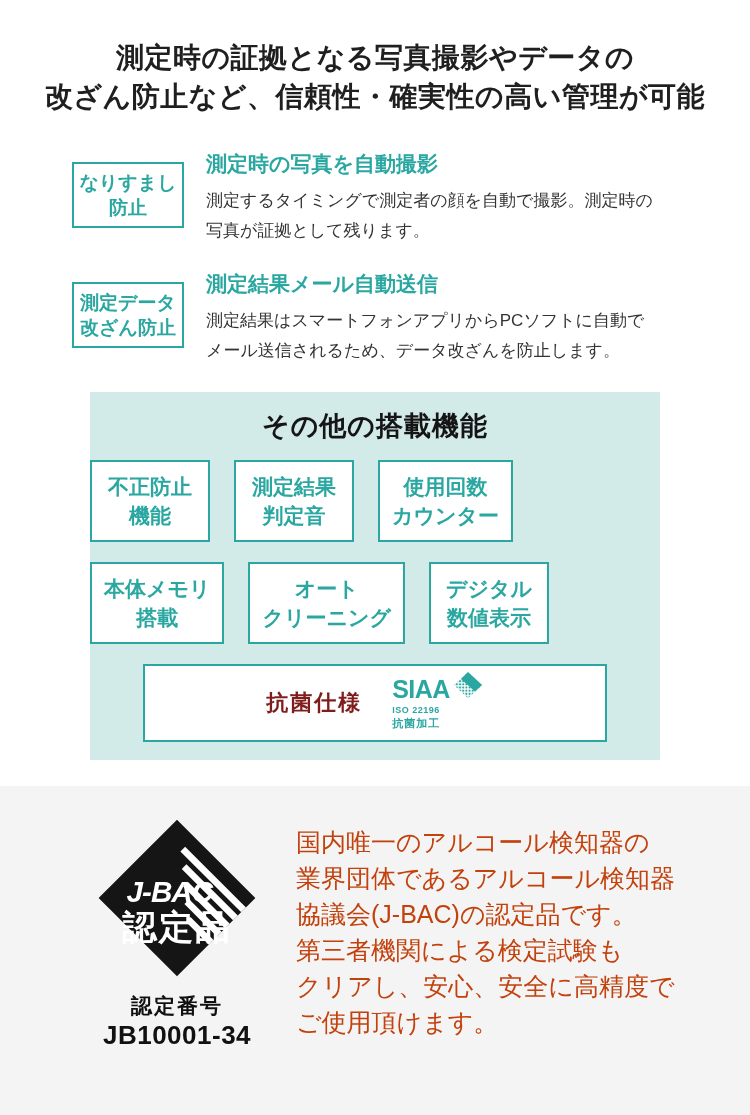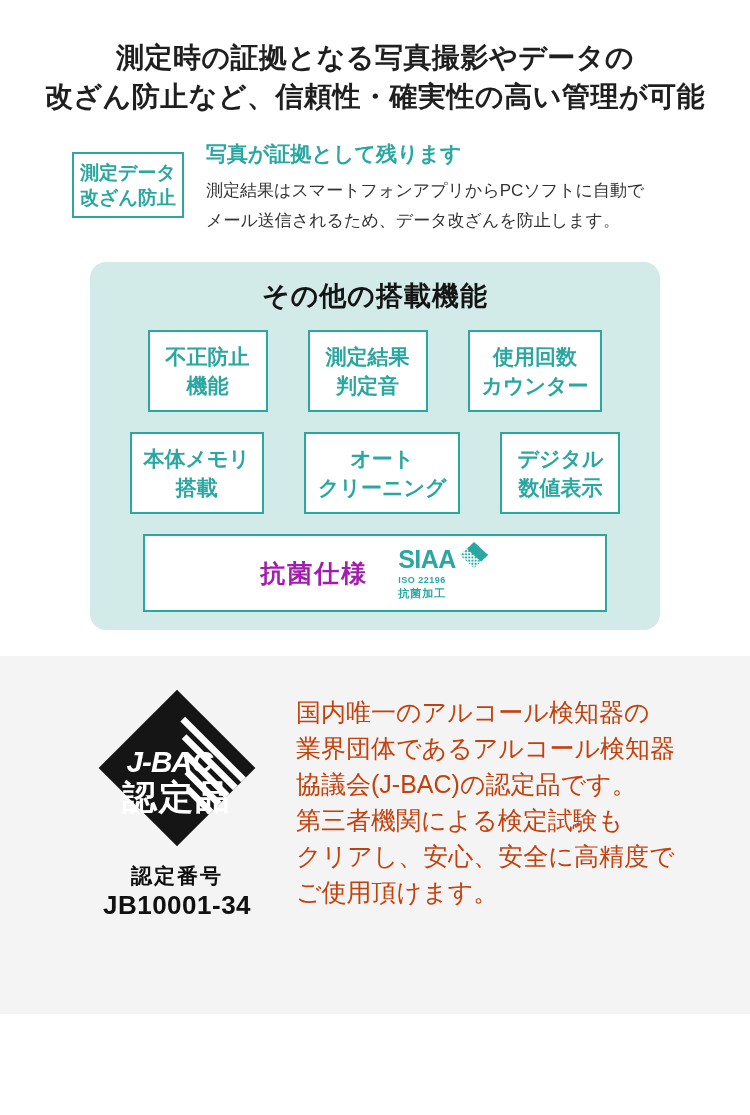--- a/index.html
+++ b/index.html
@@ -15,28 +15,28 @@
   .feature{display:flex;margin:34px 0 0 72px;width:610px;}
   .feature.second{margin-top:24px;}
   .badge{flex:none;width:108px;height:62px;margin-top:12px;border:2px solid #2AA7A1;color:#2AA7A1;
          display:flex;flex-direction:column;justify-content:center;align-items:center;
          font-weight:bold;font-size:19px;line-height:25px;background:#fff;}
   .feature-text{margin-left:22px;}
   .feature-text h3{margin:0 0 8px;font-size:21px;font-weight:bold;color:#2AA7A1;}
   .feature-text p{margin:0;font-size:17px;line-height:30px;color:#333333;}
 
   
-  .other-box{width:570px;margin:26px auto 0;background:#D2EAE8;padding:14px 0 18px;box-sizing:border-box;border-radius:16px;}
+  .other-box{width:570px;margin:26px auto 0;background:#D2EAE8;padding:14px 0 18px;box-sizing:border-box;}
   .other-box h2{margin:2px 0 16px;text-align:center;font-size:27px;font-weight:bold;color:#151515;letter-spacing:1px;}
-  .cards-row{display:flex;justify-content:center;gap:40px;margin-bottom:20px;}
+  .cards-row{display:flex;gap:24px;margin-bottom:20px;}
   .card{background:#ffffff;border:2px solid #2AA7A1;color:#2AA7A1;font-weight:bold;
         font-size:21px;line-height:29px;text-align:center;padding:10px 12px;min-width:92px;}
   .wide-card{background:#ffffff;border:2px solid #2AA7A1;width:464px;height:78px;margin:0 auto;
              box-sizing:border-box;display:flex;align-items:center;justify-content:center;gap:30px;}
-  .anti-label{color:#a21caf;font-size:25px;font-weight:bold;letter-spacing:2px;}
+  .anti-label{color:#7f1d1d;font-size:22px;font-weight:bold;letter-spacing:2px;}
   .siaa{color:#2AA7A1;line-height:1;}
   .siaa-head{display:flex;align-items:flex-start;}
   .siaa-word{font-size:25px;font-weight:800;letter-spacing:-0.5px;}
   .siaa-iso{font-size:9px;font-weight:bold;margin-top:4px;letter-spacing:0.5px;}
   .siaa-sub{font-size:11px;font-weight:bold;margin-top:3px;letter-spacing:1px;}
 
   
   .cert{background:#F4F4F4;margin-top:26px;height:358px;box-sizing:border-box;
         padding:26px 0 0;overflow:hidden;}
   .cert h2{margin:0 0 14px;text-align:center;font-size:28px;font-weight:bold;color:#1c1c1c;letter-spacing:1px;}
@@ -51,28 +51,41 @@
 
 <div id="page">
 
   <div class="hero">
     <h1>
       <span>測定時の証拠となる写真撮影やデータの</span><br>
       <span>改ざん防止など、信頼性・確実性の高い管理が可能</span>
     </h1>
   </div>
 
+  <div class="feature">
+    <div class="badge">
+      <span>なりすまし</span>
+      <span>防止</span>
+    </div>
+    <div class="feature-text">
+      <h3>測定時の写真を自動撮影</h3>
+      <p>
+        <span>測定するタイミングで測定者の顔を自動で撮影。測定時の</span><br>
+        <span>写真が証拠として残ります。</span>
+      </p>
+    </div>
+  </div>
 
   <div class="feature second">
     <div class="badge">
       <span>測定データ</span>
       <span>改ざん防止</span>
     </div>
     <div class="feature-text">
-      <h3>写真が証拠として残ります</h3>
+      <h3>測定結果メール自動送信</h3>
       <p>
         <span>測定結果はスマートフォンアプリからPCソフトに自動で</span><br>
         <span>メール送信されるため、データ改ざんを防止します。</span>
       </p>
     </div>
   </div>
 
   <div class="other-box">
     <h2>その他の搭載機能</h2>
 

